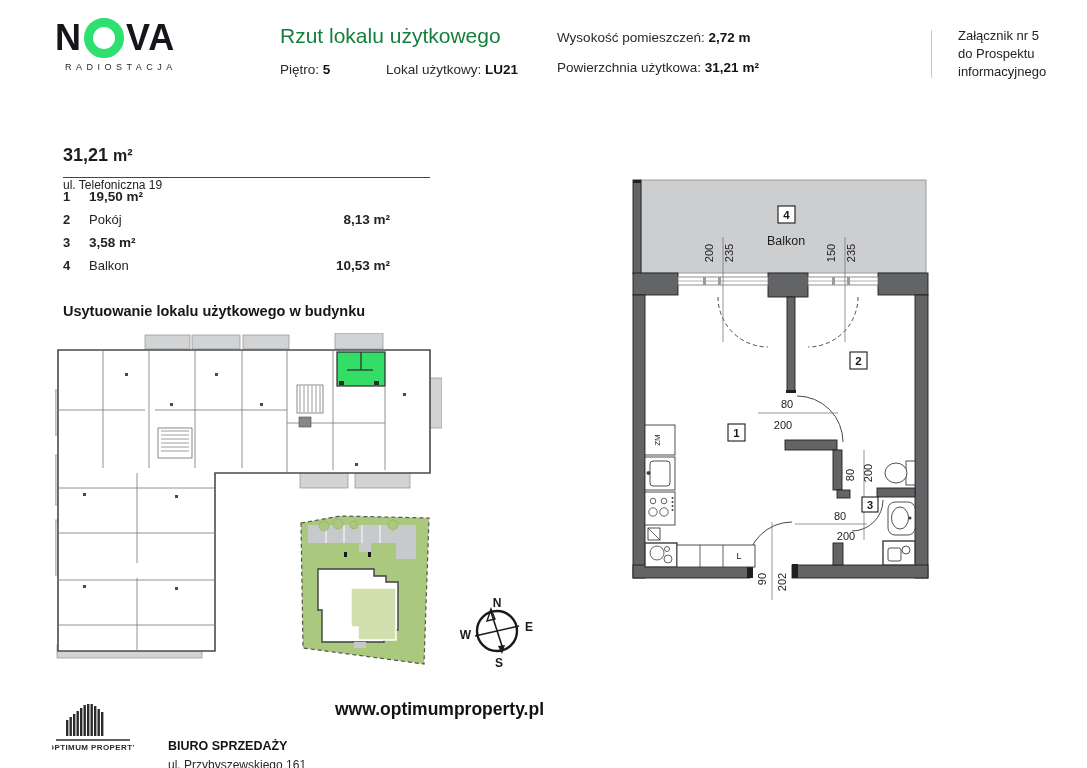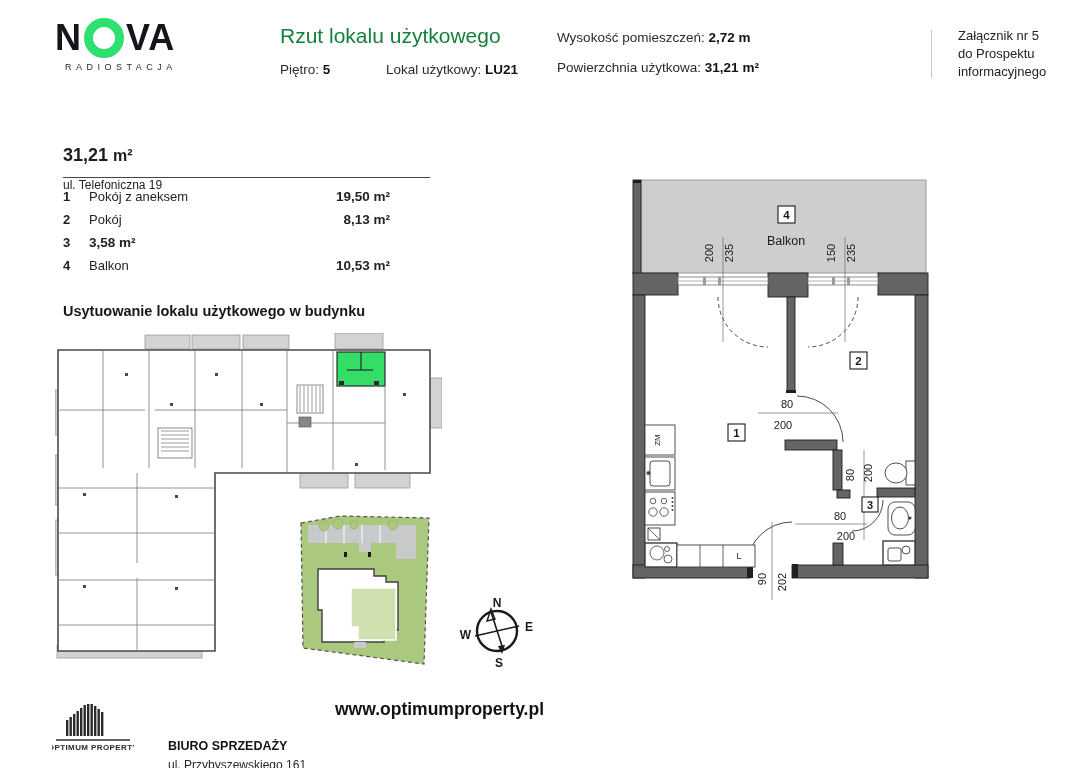--- a/index.html
+++ b/index.html
@@ -83,21 +83,20 @@
 
 <div class="abs street">ul. Telefoniczna 19</div>
 <div class="abs unit-title-row">
   <span class="unit-area"><span>31,21</span> <span class="u">m²</span></span>
 </div>
 <div class="abs rule"></div>
 
 <div class="abs rooms">
   <div class="room-row">
     <span class="room-no">1</span>
-    <span class="room-name">Pokój z aneksem</span>
     <span class="room-area">19,50 m²</span>
   </div>
   <div class="room-row">
     <span class="room-no">2</span>
     <span class="room-name">Pokój</span>
     <span class="room-area">8,13 m²</span>
   </div>
   <div class="room-row">
     <span class="room-no">3</span>
     <span class="room-area">3,58 m²</span>

